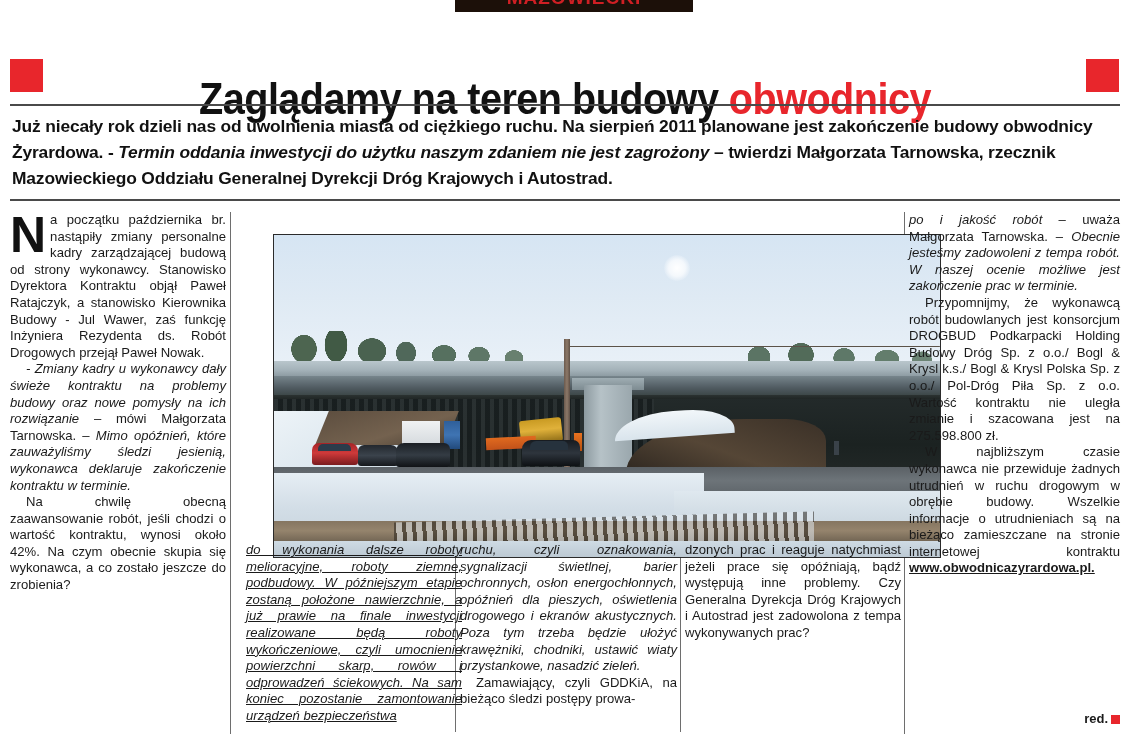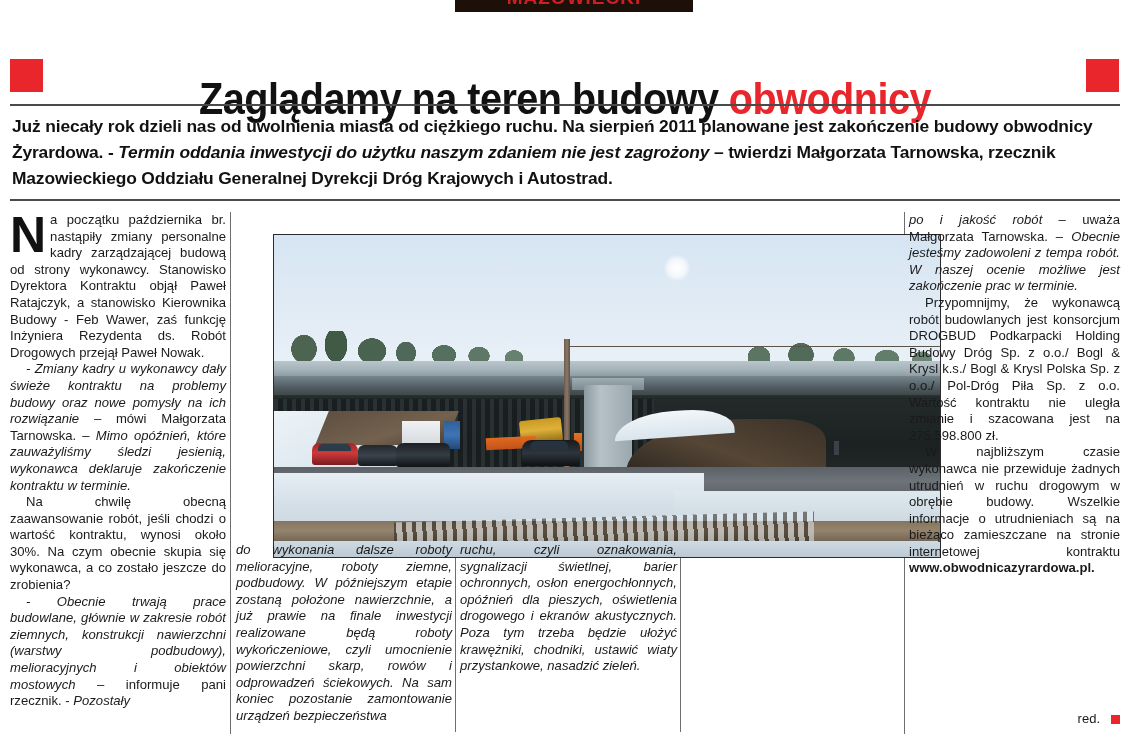--- a/index.html
+++ b/index.html
@@ -120,24 +120,24 @@
     font-family: "Liberation Sans", sans-serif;
     font-size: 13.1px;
     line-height: 16.6px;
     text-align: justify;
     color: #1a1a1a;
     hyphens: manual;
   }
   .col p { margin: 0; text-indent: 16px; }
   .col p.noindent { text-indent: 0; }
   .col .it { font-style: italic; }
-  .col .bd { font-weight: bold; }
+  .col .bd { font-weight: bold; text-decoration: underline; }
 
   #col1 { left: 0px;   width: 216px; height: 522px; }
-  #col2 { left: 226px; width: 216px; top: 330px; height: 192px; }
+  #col2 { left: 236px; width: 216px; top: 330px; height: 192px; text-decoration: underline; }
   #col3 { left: 450px; width: 217px; top: 330px; height: 192px; }
   #col4 { left: 675px; width: 216px; top: 330px; height: 192px; }
   #col5 { left: 899px; width: 211px; height: 522px; }
 
   
   .dropcap {
     float: left;
     font-family: "Liberation Sans", sans-serif;
     font-weight: bold;
     font-size: 50px;
@@ -360,23 +360,23 @@
     background: #3a4249;
   }
 
   
   .signoff {
     position: absolute;
     right: 0;
     bottom: 6px;
     display: flex;
     align-items: center;
-    gap: 11px;
+    gap: 3px;
     font-family: "Liberation Sans", sans-serif;
-    font-weight: normal;
+    font-weight: bold;
     font-size: 13px;
     color: #1a1a1a;
   }
   .signoff .sq {
     width: 9px;
     height: 9px;
     background: #e8262c;
     display: inline-block;
   }
 </style>
@@ -440,35 +440,36 @@
     <div class="ph-layer ph-figure"></div>
     <div class="ph-layer ph-road"></div>
     <div class="ph-layer ph-snowfield"></div>
     <div class="ph-layer ph-snow-right"></div>
     <div class="ph-layer ph-mud-band"></div>
     <div class="ph-layer ph-tracks"></div>
     <div class="ph-layer ph-bottom-snow"></div>
   </figure>
 
   <div class="col" id="col1">
-    <p class="noindent"><span class="dropcap">N</span><span>a początku października br. nastąpiły zmiany personalne kadry zarządzającej budową od strony wykonawcy. Stanowisko Dyrektora Kontraktu objął Paweł Ratajczyk, a stanowisko Kierownika Budowy - Feb Wawer, zaś funkcję Inżyniera Rezydenta ds. Robót Drogowych przejął Paweł Nowak.</span></p>
+    <p class="noindent"><span class="dropcap">N</span><span>a początku października br. nastąpiły zmiany personalne kadry zarządzającej budową od strony wykonawcy. Stanowisko Dyrektora Kontraktu objął Paweł Ratajczyk, a stanowisko Kierownika Budowy - Jul Wawer, zaś funkcję Inżyniera Rezydenta ds. Robót Drogowych przejął Paweł Nowak.</span></p>
     <p><span class="it">- Zmiany kadry u wykonawcy dały świeże kontraktu na problemy budowy oraz nowe pomysły na ich rozwiązanie</span><span> – mówi Małgorzata Tarnowska. – </span><span class="it">Mimo opóźnień, które zauważyliśmy śledzi jesienią, wykonawca deklaruje zakończenie kontraktu w terminie.</span></p>
-    <p><span>Na chwilę obecną zaawansowanie robót, jeśli chodzi o wartość kontraktu, wynosi około 30%. Na czym obecnie skupia się wykonawca, a co zostało jeszcze do zrobienia?</span></p>
-    <p><span class="it">- Obecnie trwają prace budowlane, głównie w zakresie robót ziemnych, konstrukcji nawierzchni (warstwy podbudowy), melioracyjnych i obiektów mostowych</span><span> – informuje pani rzecznik. - </span><span class="it">Pozostały</span></p>
+    <p><span>Na chwilę obecną zaawansowanie robót, jeśli chodzi o wartość kontraktu, wynosi około 42%. Na czym obecnie skupia się wykonawca, a co zostało jeszcze do zrobienia?</span></p>
   </div>
 
   <div class="col" id="col2">
     <p class="noindent"><span class="it">do wykonania dalsze roboty melioracyjne, roboty ziemne, podbudowy. W późniejszym etapie zostaną położone nawierzchnie, a już prawie na finale inwestycji realizowane będą roboty wykończeniowe, czyli umocnienie powierzchni skarp, rowów i odprowadzeń ściekowych. Na sam koniec pozostanie zamontowanie urządzeń bezpieczeństwa</span></p>
   </div>
 
   <div class="col" id="col3">
     <p class="noindent"><span class="it">ruchu, czyli oznakowania, sygnalizacji świetlnej, barier ochronnych, osłon energochłonnych, opóźnień dla pieszych, oświetlenia drogowego i ekranów akustycznych. Poza tym trzeba będzie ułożyć krawężniki, chodniki, ustawić wiaty przystankowe, nasadzić zieleń.</span></p>
+    <p><span>Zamawiający, czyli GDDKiA, na bieżąco śledzi postępy prowa-</span></p>
   </div>
 
   <div class="col" id="col4">
+    <p class="noindent"><span>dzonych prac i reaguje natychmiast jeżeli prace się opóźniają, bądź występują inne problemy. Czy Generalna Dyrekcja Dróg Krajowych i Autostrad jest zadowolona z tempa wykonywanych prac?</span></p>
   </div>
 
   <div class="col" id="col5">
     <p class="noindent"><span class="it">po i jakość robót</span><span> – uważa Małgorzata Tarnowska. – </span><span class="it">Obecnie jesteśmy zadowoleni z tempa robót. W naszej ocenie możliwe jest zakończenie prac w terminie.</span></p>
     <p><span>Przypomnijmy, że wykonawcą robót budowlanych jest konsorcjum DROGBUD Podkarpacki Holding Budowy Dróg Sp. z o.o./ Bogl &amp; Krysl k.s./ Bogl &amp; Krysl Polska Sp. z o.o./ Pol-Dróg Piła Sp. z o.o. Wartość kontraktu nie uległa zmianie i szacowana jest na 275.598.800 zł.</span></p>
     <p><span>W najbliższym czasie wykonawca nie przewiduje żadnych utrudnień w ruchu drogowym w obrębie budowy. Wszelkie informacje o utrudnieniach są na bieżąco zamieszczane na stronie internetowej kontraktu </span><span class="bd">www.obwodnicazyrardowa.pl.</span></p>
     <div class="signoff">
       <span>red.</span>
       <span class="sq"></span>
     </div>

